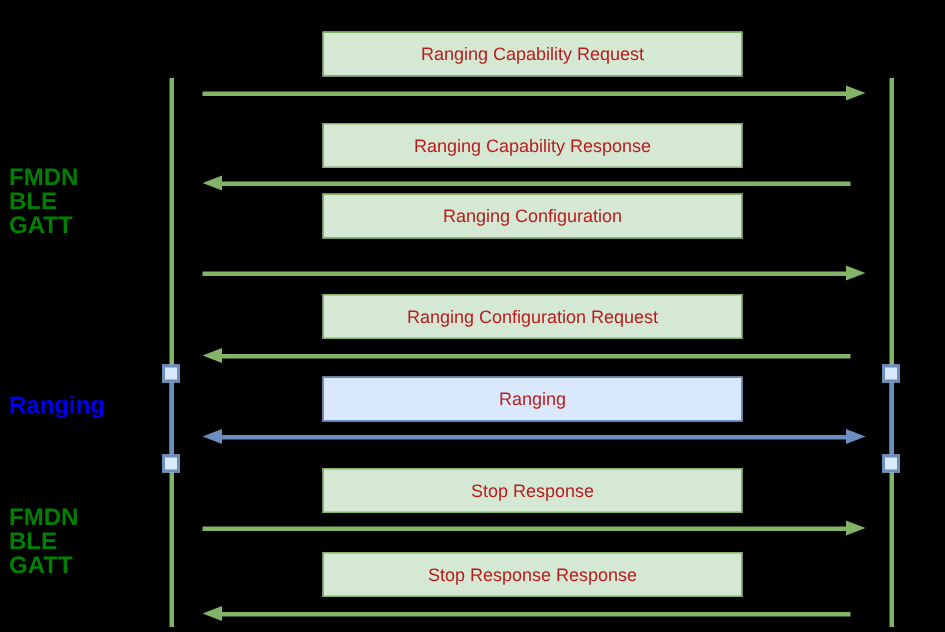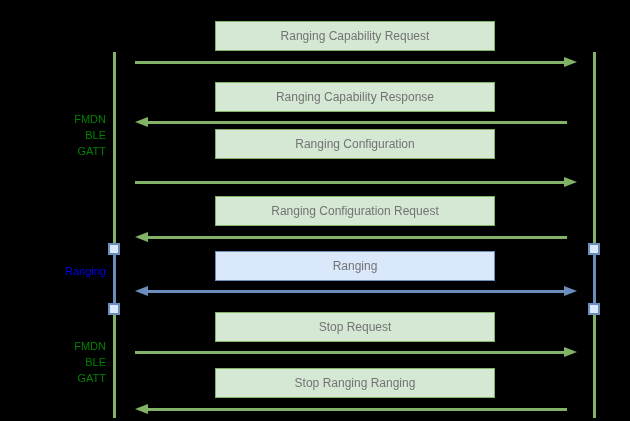--- a/index.html
+++ b/index.html
@@ -15,21 +15,21 @@
   .blue-seg.left{left:113px;}
   .blue-seg.right{left:593px;}
   .marker{position:absolute;width:8px;height:8px;background:#DAE8FC;border:2px solid #6C8EBF;}
   .marker.ml{left:108px;}
   .marker.mr{left:588px;}
   .marker.m-top{top:243px;}
   .marker.m-bot{top:303px;}
   
   .box{
     position:absolute;left:215px;width:280px;height:30px;box-sizing:border-box;
-    border:1px solid #82B366;background:#D5E8D4;color:#737373;
+    border:1px solid #82B366;background:#D5E8D4;color:#b91c1c;
     display:flex;align-items:center;justify-content:center;
     font-size:12px;line-height:14px;
   }
   .box.blue{border-color:#6C8EBF;background:#DAE8FC;}
   .b1{top:21px;} .b2{top:82px;} .b3{top:129px;} .b4{top:196px;}
   .b5{top:251px;} .b6{top:312px;} .b7{top:368px;}
   
   .arrow{position:absolute;left:135px;height:12px;display:flex;align-items:center;}
   .arrow.a-right,.arrow.a-both{width:442px;}
   .arrow.a-left{width:432px;}
@@ -37,22 +37,22 @@
   .a5{top:285px;} .a6{top:346px;} .a7{top:403px;}
   .shaft{flex:1;height:3px;background:#82B366;}
   .arrow.blue .shaft{background:#6C8EBF;}
   .head{width:0;height:0;border-top:5px solid transparent;border-bottom:5px solid transparent;}
   .head.hr{border-left:13px solid #82B366;}
   .head.hl{border-right:13px solid #82B366;}
   .arrow.blue .head.hr{border-left-color:#6C8EBF;}
   .arrow.blue .head.hl{border-right-color:#6C8EBF;}
   
   .side-label{
-    position:absolute;left:6px;width:100px;text-align:right;font-weight:normal;
-    font-size:11px;line-height:16px;white-space:pre-line;
+    position:absolute;left:6px;width:100px;text-align:left;font-weight:bold;
+    font-size:16px;line-height:16px;white-space:pre-line;
   }
   .side-label.green{color:#008000;top:111px;}
   .side-label.blue-lbl{color:#0000EE;top:263px;}
   .side-label.green2{color:#008000;top:338px;}
 </style>
 </head>
 <body>
 
 <div id="stage">
 
@@ -108,28 +108,28 @@
   <div class="box blue b5">
     <span>Ranging</span>
   </div>
   <div class="arrow a-both blue a5">
     <div class="head hl"></div>
     <div class="shaft"></div>
     <div class="head hr"></div>
   </div>
 
   <div class="box b6">
-    <span>Stop Request</span>
+    <span>Stop Response</span>
   </div>
   <div class="arrow a-right a6">
     <div class="shaft"></div>
     <div class="head hr"></div>
   </div>
 
   <div class="box b7">
-    <span>Stop Ranging Ranging</span>
+    <span>Stop Response Response</span>
   </div>
   <div class="arrow a-left a7">
     <div class="head hl"></div>
     <div class="shaft"></div>
   </div>
 
 </div>
 
 </body></html>

